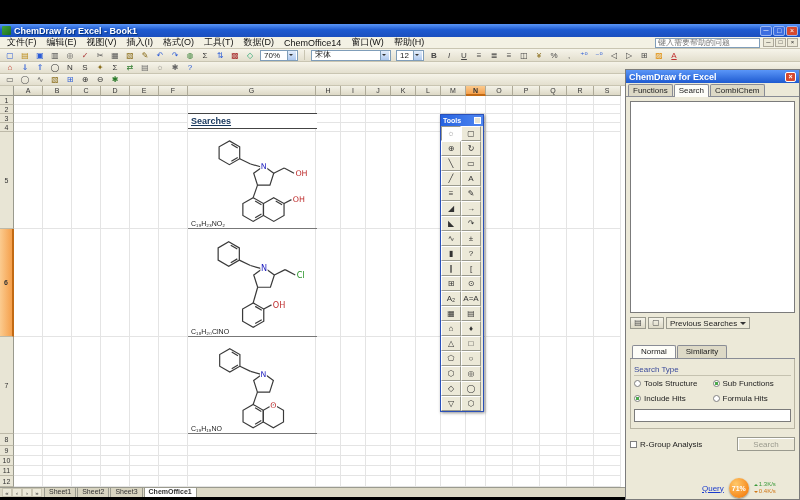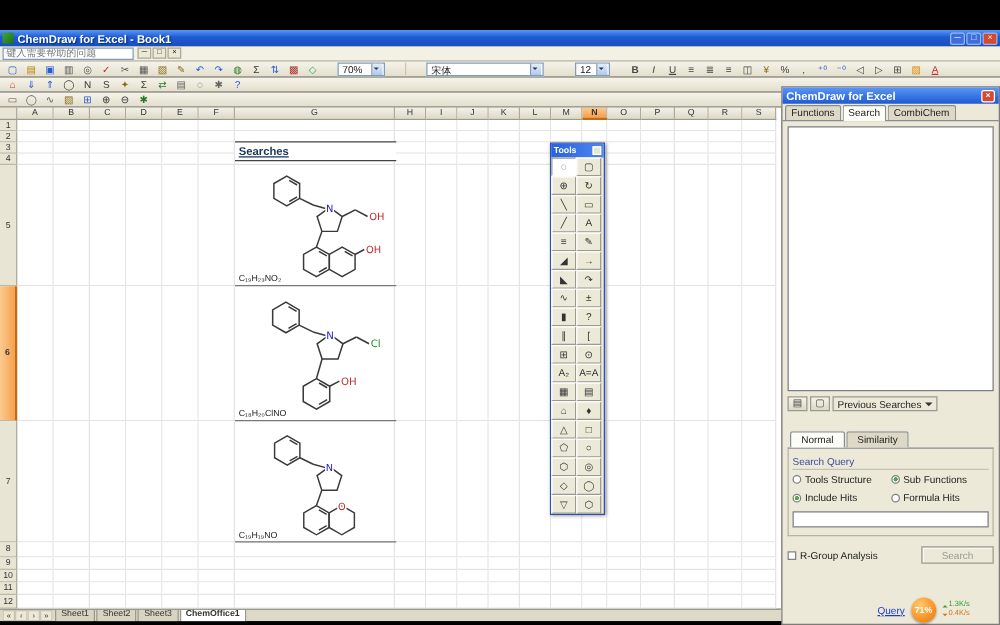--- a/index.html
+++ b/index.html
@@ -28,24 +28,24 @@
 
   
   .toolbar{position:absolute;left:0;width:800px;box-sizing:border-box;background:linear-gradient(180deg,#F6F4EA,#E3DFCE);
     border-bottom:1px solid #C9C5B2;display:flex;align-items:center;padding:0 3px;gap:1px;}
   .tb1{top:49px;height:13px;}
   .tb2{top:62px;height:12px;}
   .tb3{top:74px;height:12px;}
   .tb-icons{display:flex;gap:1px;align-items:center;}
   .tbi{width:14px;height:11px;font-size:8px;line-height:11px;text-align:center;color:#444;flex:none;overflow:hidden;}
   .tbi.b{font-weight:bold}.tbi.i{font-style:italic}.tbi.u{text-decoration:underline}
-  .combo{display:inline-flex;align-items:flex-start;height:11px;box-sizing:border-box;border:1px solid #7f9db9;background:#fff;
-    font-size:8px;padding:0 1px 0 3px;margin:0 12px;}
+  .combo{display:inline-flex;align-items:flex-end;height:11px;box-sizing:border-box;border:1px solid #7f9db9;background:#fff;
+    font-size:8px;padding:0 1px 0 3px;margin:0 2px;}
   .combo .val{flex:1;overflow:hidden;white-space:nowrap;}
-  .zoom-combo{width:38px}.font-combo{width:94px}.size-combo{width:28px}
+  .zoom-combo{width:38px}.font-combo{width:80px}.size-combo{width:28px}
   .arr{width:8px;height:9px;background:linear-gradient(#E3EDFB,#AFC9EE);border-left:1px solid #7f9db9;position:relative;flex:none;}
   .arr::after{content:"";position:absolute;left:1px;top:3px;border:2px solid transparent;border-top-color:#333;}
   .sep{width:1px;height:10px;background:#C9C5B2;margin:0 3px;flex:none;}
 
   
   .sheet-wrap{position:absolute;left:0;top:86px;width:625px;height:401px;background:#fff;overflow:hidden;}
   .col-headers{display:flex;height:10px;}
   .corner{width:14px;height:10px;box-sizing:border-box;background:#E8E5D5;border-right:1px solid #9a9a8e;border-bottom:1px solid #9a9a8e;flex:none;}
   .col-strip{display:flex;}
   .col-header{height:10px;box-sizing:border-box;background:linear-gradient(#F4F2E8,#DDD9C6);border-right:1px solid #AEAA98;
@@ -144,20 +144,32 @@
     <span class="app-icon"></span>
     <span class="title-text">ChemDraw for Excel - Book1</span>
     <span class="titlebar-buttons">
         <span class="tb-btn">─</span>
         <span class="tb-btn">□</span>
         <span class="tb-btn close">×</span>
       </span>
   </div>
 
   <div class="menubar">
+    <span class="menu-items">
+        <span class="menu-item">文件(F)</span>
+        <span class="menu-item">编辑(E)</span>
+        <span class="menu-item">视图(V)</span>
+        <span class="menu-item">插入(I)</span>
+        <span class="menu-item">格式(O)</span>
+        <span class="menu-item">工具(T)</span>
+        <span class="menu-item">数据(D)</span>
+        <span class="menu-item">ChemOffice14</span>
+        <span class="menu-item">窗口(W)</span>
+        <span class="menu-item">帮助(H)</span>
+      </span>
     <span class="menu-right">
       <input class="help-input" readonly="" placeholder="键入需要帮助的问题" style="">
       <span class="titlebar-buttons">
           <span class="book-btn">─</span>
           <span class="book-btn">□</span>
           <span class="book-btn">×</span>
         </span>
     </span>
   </div>
 
@@ -674,21 +686,21 @@
       <span class="prev-btn">
         <span>Previous Searches</span>
         <i class="darr"></i>
       </span>
     </div>
     <div class="p-subtabs">
         <span class="p-subtab selected">Normal</span>
         <span class="p-subtab">Similarity</span>
       </div>
     <div class="p-box">
-      <div class="p-group-label">Search Query</div>
+      <div class="p-group-label">Search Type</div>
       <div class="radio-row">
           <span class="radio-opt">Tools Structure</span>
           <span class="radio-opt selected">Sub Functions</span>
         </div>
       <div class="radio-row">
           <span class="radio-opt selected">Include Hits</span>
           <span class="radio-opt">Formula Hits</span>
         </div>
       <input class="fq-input" value="" style="">
     </div>

